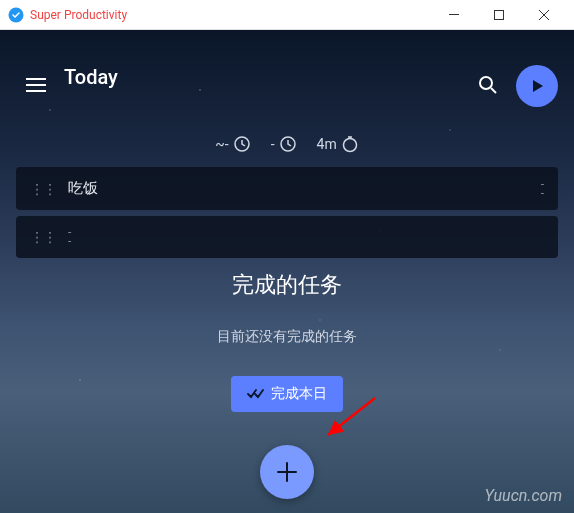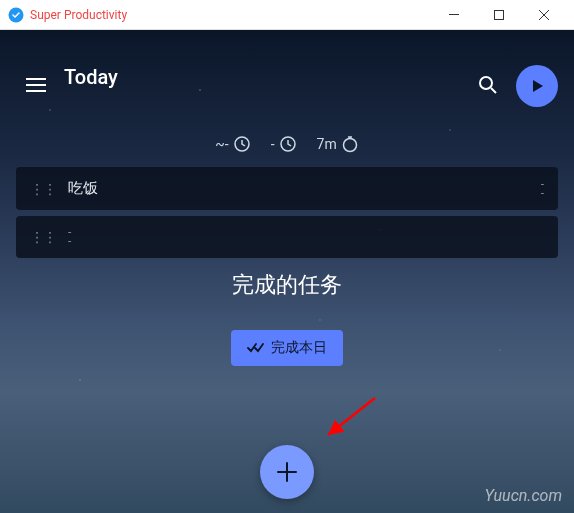--- a/index.html
+++ b/index.html
@@ -18,21 +18,21 @@
 .play-btn { width: 42px; height: 42px; border-radius: 50%; background: #5b7fff; display: flex; align-items: center; justify-content: center; cursor: pointer; margin-left: 8px; }
 .time-row { display: flex; align-items: center; justify-content: center; gap: 20px; margin-top: 10px; position: relative; z-index: 2; }
 .time-item { display: flex; align-items: center; gap: 4px; color: #d0d8e4; font-size: 14px; }
 .task-list { margin: 14px 16px 0; position: relative; z-index: 2; }
 .task-item { background: rgba(10,18,30,0.85); border-radius: 4px; margin-bottom: 6px; padding: 12px 14px; display: flex; align-items: center; color: #e8ecf2; }
 .drag-handle { color: #7a869a; margin-right: 12px; font-size: 14px; cursor: grab; letter-spacing: -1px; }
 .task-name { flex: 1; font-size: 15px; }
 .task-dash { color: #7a869a; display: flex; flex-direction: column; align-items: flex-end; line-height: 9px; font-size: 12px; }
 .section-title { text-align: center; color: #fff; font-size: 22px; font-weight: 400; margin-top: 12px; position: relative; z-index: 2; }
 .empty-text { text-align: center; color: #d0d8e4; font-size: 14px; margin-top: 28px; position: relative; z-index: 2; }
-.done-btn { display: flex; align-items: center; justify-content: center; gap: 6px; background: #5b7fff; color: #0f172a; font-size: 14px; font-weight: 500; padding: 9px 16px; border-radius: 4px; margin: 30px auto 0; width: fit-content; cursor: pointer; position: relative; z-index: 2; }
+.done-btn { display: flex; align-items: center; justify-content: center; gap: 6px; background: #5b7fff; color: #ffffff; font-size: 14px; font-weight: 500; padding: 9px 16px; border-radius: 4px; margin: 30px auto 0; width: fit-content; cursor: pointer; position: relative; z-index: 2; }
 .fab { width: 54px; height: 54px; border-radius: 50%; background: #7a9aff; position: absolute; bottom: 14px; left: 50%; transform: translateX(-50%); display: flex; align-items: center; justify-content: center; cursor: pointer; z-index: 3; box-shadow: 0 3px 8px rgba(0,0,0,0.3); }
 .arrow { position: absolute; bottom: 70px; left: 320px; z-index: 4; pointer-events: none; }
 .watermark { position: absolute; bottom: 8px; right: 12px; color: rgba(255,255,255,0.6); font-size: 16px; font-style: italic; z-index: 3; }
 </style>
 </head>
 <body>
 
 <div class="titlebar">
   <span class="titlebar-icon">
     <svg viewBox="0 0 16 16">
@@ -90,21 +90,21 @@
         </svg>
     </div>
     <div class="time-item">
       <span>-</span>
       <svg width="18" height="18">
           <circle cx="9" cy="9" r="7" stroke="#d0d8e4" stroke-width="1.5" fill="none"></circle>
           <path d="M9 5v4l3 2" stroke="#d0d8e4" stroke-width="1.5" fill="none"></path>
         </svg>
     </div>
     <div class="time-item">
-      <span>7m</span>
+      <span>4m</span>
       <svg width="18" height="18">
           <circle cx="9" cy="10" r="6.5" stroke="#d0d8e4" stroke-width="1.5" fill="none"></circle>
           <path d="M7 2h4M9 2v2" stroke="#d0d8e4" stroke-width="1.5"></path>
         </svg>
     </div>
   </div>
 
   <div class="task-list">
     <div class="task-item">
       <span class="drag-handle">⋮⋮</span>
@@ -117,20 +117,21 @@
     <div class="task-item">
       <span class="drag-handle">⋮⋮</span>
       <span class="task-dash">
           <span>-</span>
           <span>-</span>
         </span>
     </div>
   </div>
 
   <div class="section-title">完成的任务</div>
+  <div class="empty-text">目前还没有完成的任务</div>
 
   <div class="done-btn">
     <svg width="18" height="12">
         <path d="M1 6l3 3 5-7M8 6l3 3 5-7" stroke="#0a1628" stroke-width="1.8" fill="none" stroke-linecap="round"></path>
       </svg>
     <span>完成本日</span>
   </div>
 
   <div class="fab">
     <svg width="22" height="22">

